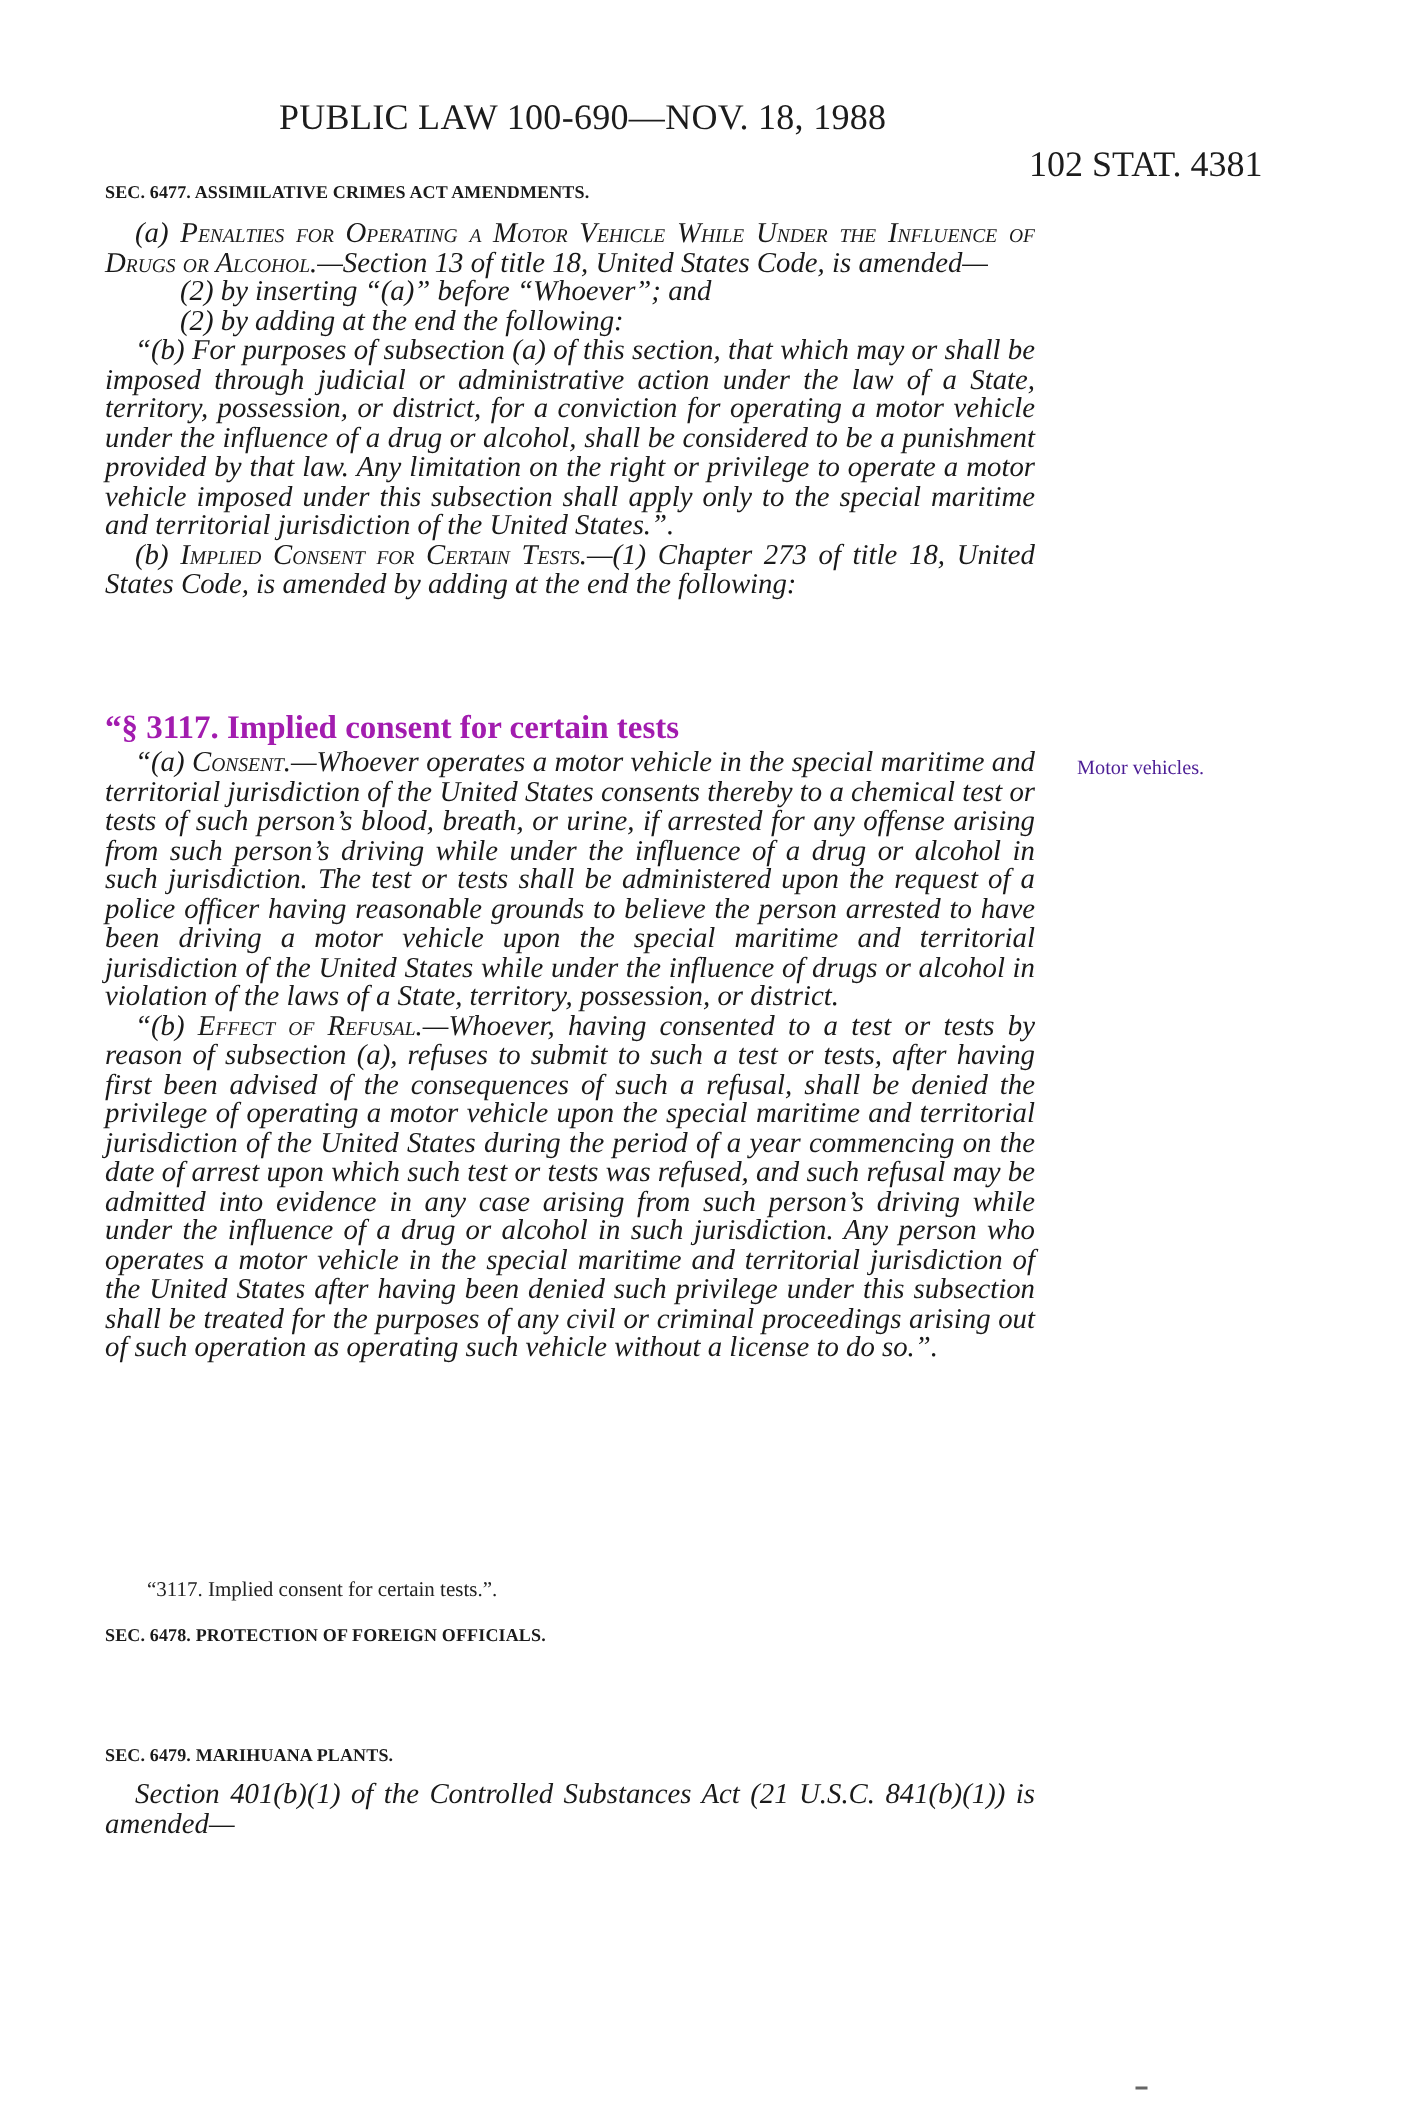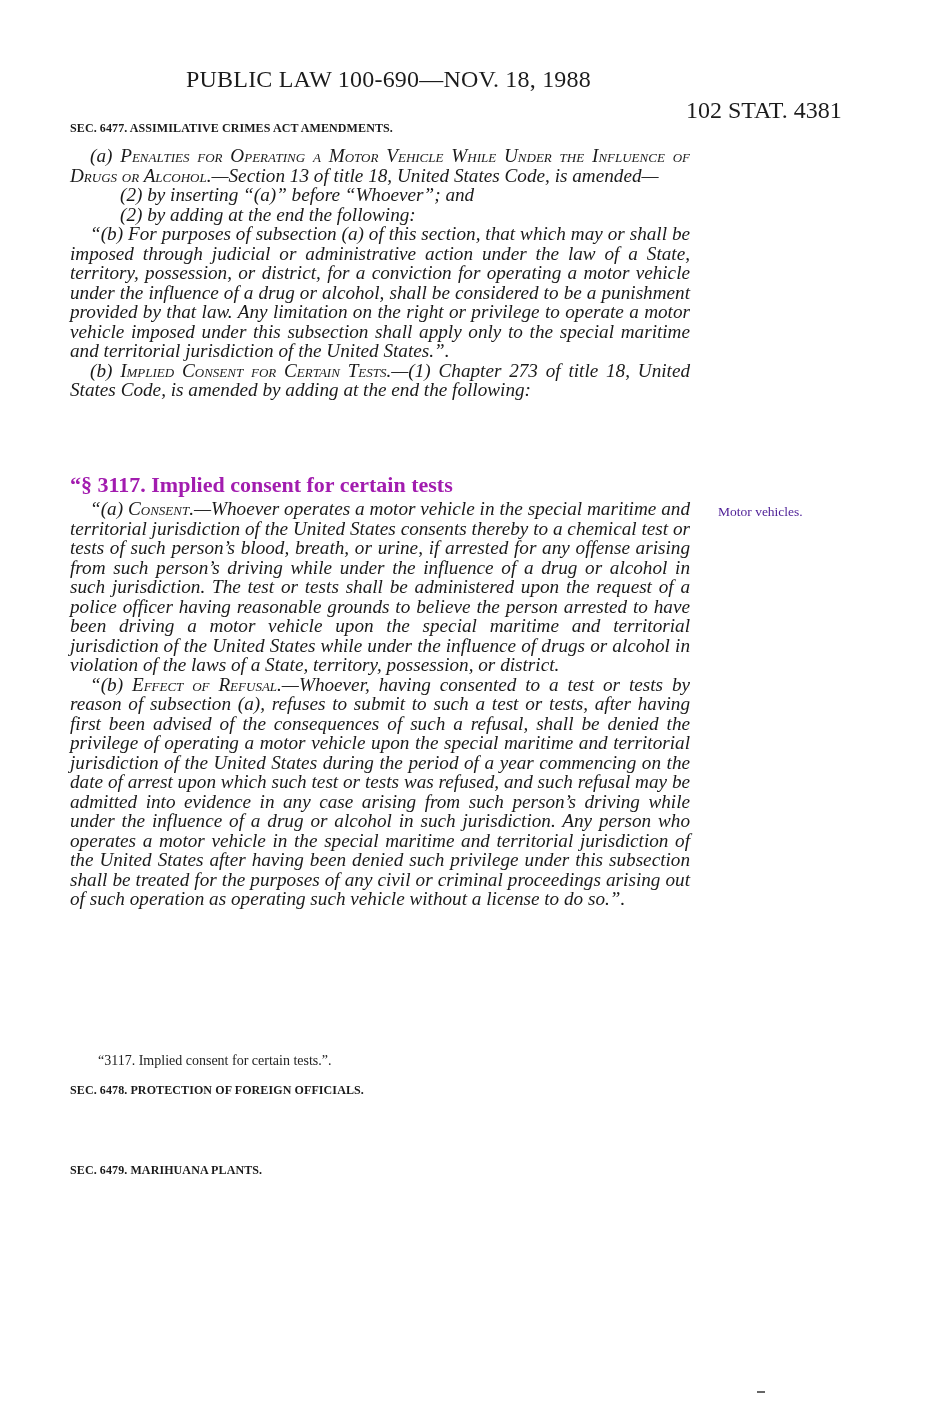--- a/index.html
+++ b/index.html
@@ -52,15 +52,18 @@
   <div class="blk" style="top:499px;">
     <p class="p indent"><span>“(a) </span><span class="sc">Consent.</span><span>—Whoever operates a motor vehicle in the special maritime and territorial jurisdiction of the United States consents thereby to a chemical test or tests of such person’s blood, breath, or urine, if arrested for any offense arising from such person’s driving while under the influence of a drug or alcohol in such jurisdiction. The test or tests shall be administered upon the request of a police officer having reasonable grounds to believe the person arrested to have been driving a motor vehicle upon the special maritime and territorial jurisdiction of the United States while under the influence of drugs or alcohol in violation of the laws of a State, territory, possession, or district.</span></p>
     <p class="p indent"><span>“(b) </span><span class="sc">Effect of Refusal.</span><span>—Whoever, having consented to a test or tests by reason of subsection (a), refuses to submit to such a test or tests, after having first been advised of the consequences of such a refusal, shall be denied the privilege of operating a motor vehicle upon the special maritime and territorial jurisdiction of the United States during the period of a year commencing on the date of arrest upon which such test or tests was refused, and such refusal may be admitted into evidence in any case arising from such person’s driving while under the influence of a drug or alcohol in such jurisdiction. Any person who operates a motor vehicle in the special maritime and territorial jurisdiction of the United States after having been denied such privilege under this subsection shall be treated for the purposes of any civil or criminal proceedings arising out of such operation as operating such vehicle without a license to do so.”.</span></p>
   </div>
 
   <div class="toc-line" style="top:1053px;">“3117. Implied consent for certain tests.”.</div>
 
   <div class="sechead" style="top:1083px;">SEC. 6478. PROTECTION OF FOREIGN OFFICIALS.</div>
 
   <div class="sechead" style="top:1163px;">SEC. 6479. MARIHUANA PLANTS.</div>
+  <div class="blk" style="top:1187px;">
+    <p class="p indent">Section 401(b)(1) of the Controlled Substances Act (21 U.S.C. 841(b)(1)) is amended—</p>
+  </div>
 
   <div class="mark"></div>
 </div>
 
 </body></html>

